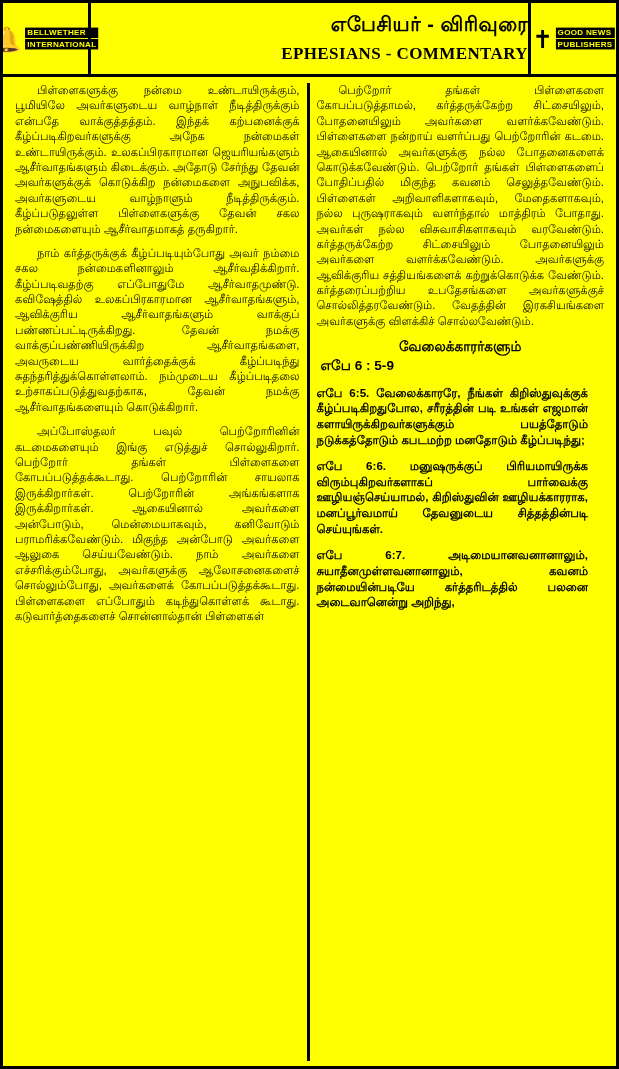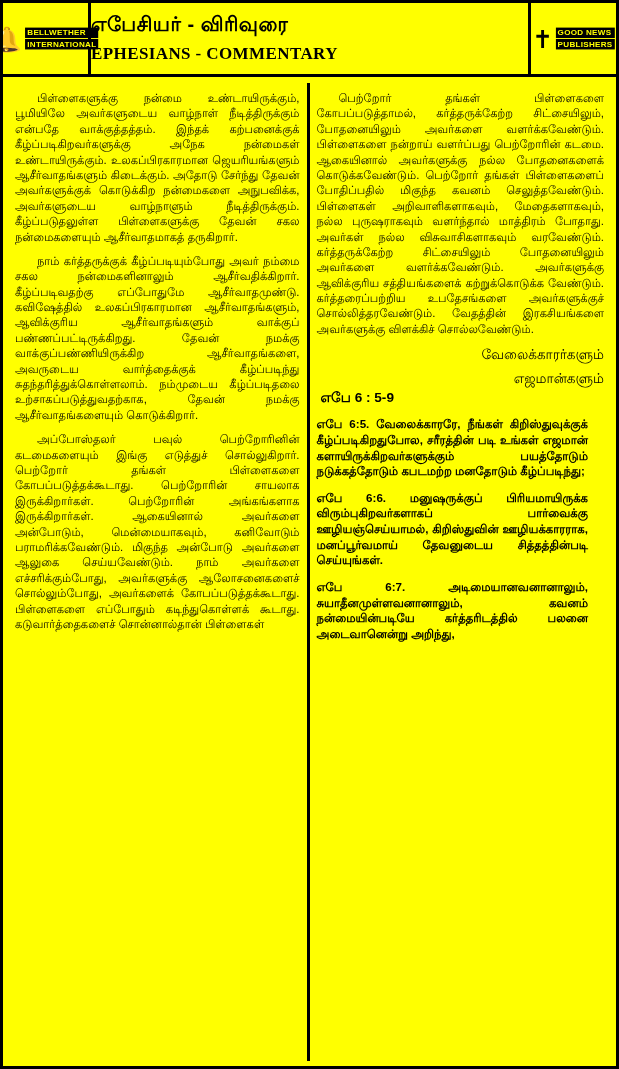--- a/index.html
+++ b/index.html
@@ -71,21 +71,21 @@
   }
   .cross-glyph {
     font-size: 26px;
     line-height: 1;
     color: #000000;
   }
   .title-block {
     flex: 1;
     display: flex;
     flex-direction: column;
-    align-items: flex-start;
+    align-items: flex-end;
     justify-content: center;
     gap: 6px;
   }
   .title-ta {
     font-size: 20px;
     font-weight: bold;
     color: #000000;
     letter-spacing: 0.5px;
   }
   .title-en {
@@ -104,35 +104,35 @@
     display: flex;
   }
   .col {
     width: 50%;
     padding: 0 7px;
     color: #000000;
   }
   .col.left { border-right: 3px solid #000000; }
 
   p.para {
-    margin: 8px 0 9px 0;
+    margin: 0 0 9px 0;
     font-size: 11.4px;
     line-height: 1.35;
     text-align: justify;
     text-indent: 22px;
     word-spacing: 0px;
   }
   p.para.noindent { text-indent: 0; }
 
   h2.section {
     margin: 6px 0 1px 0;
     font-size: 13.6px;
-    font-weight: normal;
+    font-weight: bold;
     line-height: 1.3;
-    text-align: right;
+    text-align: center;
   }
   h3.ref {
     margin: 0 0 10px 4px;
     font-size: 13.6px;
     font-weight: bold;
     line-height: 1.3;
   }
   p.verse {
     margin: 0 16px 11px 0;
     font-size: 11.6px;
@@ -179,21 +179,20 @@
     <div class="col left">
       <p class="para">பிள்ளைகளுக்கு நன்மை உண்டாயிருக்கும், பூமியிலே அவர்களுடைய வாழ்நாள் நீடித்திருக்கும் என்பதே வாக்குத்தத்தம். இந்தக் கற்பனைக்குக் கீழ்ப்படிகிறவர்களுக்கு அநேக நன்மைகள் உண்டாயிருக்கும். உலகப்பிரகாரமான ஜெயரியங்களும் ஆசீர்வாதங்களும் கிடைக்கும். அதோடு சேர்ந்து தேவன் அவர்களுக்குக் கொடுக்கிற நன்மைகளை அநுபவிக்க, அவர்களுடைய வாழ்நாளும் நீடித்திருக்கும். கீழ்ப்படுதலுள்ள பிள்ளைகளுக்கு தேவன் சகல நன்மைகளையும் ஆசீர்வாதமாகத் தருகிறார்.</p>
       <p class="para">நாம் கர்த்தருக்குக் கீழ்ப்படியும்போது அவர் நம்மை சகல நன்மைகளினாலும் ஆசீர்வதிக்கிறார். கீழ்ப்படிவதற்கு எப்போதுமே ஆசீர்வாதமுண்டு. கவிஷேத்தில் உலகப்பிரகாரமான ஆசீர்வாதங்களும், ஆவிக்குரிய ஆசீர்வாதங்களும் வாக்குப் பண்ணப்பட்டிருக்கிறது. தேவன் நமக்கு வாக்குப்பண்ணியிருக்கிற ஆசீர்வாதங்களை, அவருடைய வார்த்தைக்குக் கீழ்ப்படிந்து சுதந்தரித்துக்கொள்ளலாம். நம்முடைய கீழ்ப்படிதலை உற்சாகப்படுத்துவதற்காக, தேவன் நமக்கு ஆசீர்வாதங்களையும் கொடுக்கிறார்.</p>
       <p class="para">அப்போஸ்தலர் பவுல் பெற்றோரினின் கடமைகளையும் இங்கு எடுத்துச் சொல்லுகிறார். பெற்றோர் தங்கள் பிள்ளைகளை கோபப்படுத்தக்கூடாது. பெற்றோரின் சாயலாக இருக்கிறார்கள். பெற்றோரின் அங்கங்களாக இருக்கிறார்கள். ஆகையினால் அவர்களை அன்போடும், மென்மையாகவும், கனிவோடும் பராமரிக்கவேண்டும். மிகுந்த அன்போடு அவர்களை ஆலுகை செய்யவேண்டும். நாம் அவர்களை எச்சரிக்கும்போது, அவர்களுக்கு ஆலோசனைகளைச் சொல்லும்போது, அவர்களைக் கோபப்படுத்தக்கூடாது. பிள்ளைகளை எப்போதும் கடிந்துகொள்ளக் கூடாது. கடுவார்த்தைகளைச் சொன்னால்தான் பிள்ளைகள்</p>
     </div>
 
     <div class="col right">
       <p class="para">பெற்றோர் தங்கள் பிள்ளைகளை கோபப்படுத்தாமல், கர்த்தருக்கேற்ற சிட்சையிலும், போதனையிலும் அவர்களை வளர்க்கவேண்டும். பிள்ளைகளை நன்றாய் வளர்ப்பது பெற்றோரின் கடமை. ஆகையினால் அவர்களுக்கு நல்ல போதனைகளைக் கொடுக்கவேண்டும். பெற்றோர் தங்கள் பிள்ளைகளைப் போதிப்பதில் மிகுந்த கவனம் செலுத்தவேண்டும். பிள்ளைகள் அறிவாளிகளாகவும், மேதைகளாகவும், நல்ல புருஷராகவும் வளர்ந்தால் மாத்திரம் போதாது. அவர்கள் நல்ல விசுவாசிகளாகவும் வரவேண்டும். கர்த்தருக்கேற்ற சிட்சையிலும் போதனையிலும் அவர்களை வளர்க்கவேண்டும். அவர்களுக்கு ஆவிக்குரிய சத்தியங்களைக் கற்றுக்கொடுக்க வேண்டும். கர்த்தரைப்பற்றிய உபதேசங்களை அவர்களுக்குச் சொல்லித்தரவேண்டும். வேதத்தின் இரகசியங்களை அவர்களுக்கு விளக்கிச் சொல்லவேண்டும்.</p>
 
       <h2 class="section">வேலைக்காரர்களும்</h2>
-      <h2 class="section">எஜமான்களும்</h2>
       <h3 class="ref">எபே 6 : 5-9</h3>
 
       <p class="verse">எபே 6:5. வேலைக்காரரே, நீங்கள் கிறிஸ்துவுக்குக் கீழ்ப்படிகிறதுபோல, சரீரத்தின் படி உங்கள் எஜமான் களாயிருக்கிறவர்களுக்கும் பயத்தோடும் நடுக்கத்தோடும் கபடமற்ற மனதோடும் கீழ்ப்படிந்து;</p>
       <p class="verse">எபே 6:6. மனுஷருக்குப் பிரியமாயிருக்க விரும்புகிறவர்களாகப் பார்வைக்கு ஊழியஞ்செய்யாமல், கிறிஸ்துவின் ஊழியக்காரராக, மனப்பூர்வமாய் தேவனுடைய சித்தத்தின்படி செய்யுங்கள்.</p>
       <p class="verse">எபே 6:7. அடிமையானவனானாலும், சுயாதீனமுள்ளவனானாலும், கவனம் நன்மையின்படியே கர்த்தரிடத்தில் பலனை அடைவானென்று அறிந்து,</p>
     </div>
 
   </div>
 </div>
 

